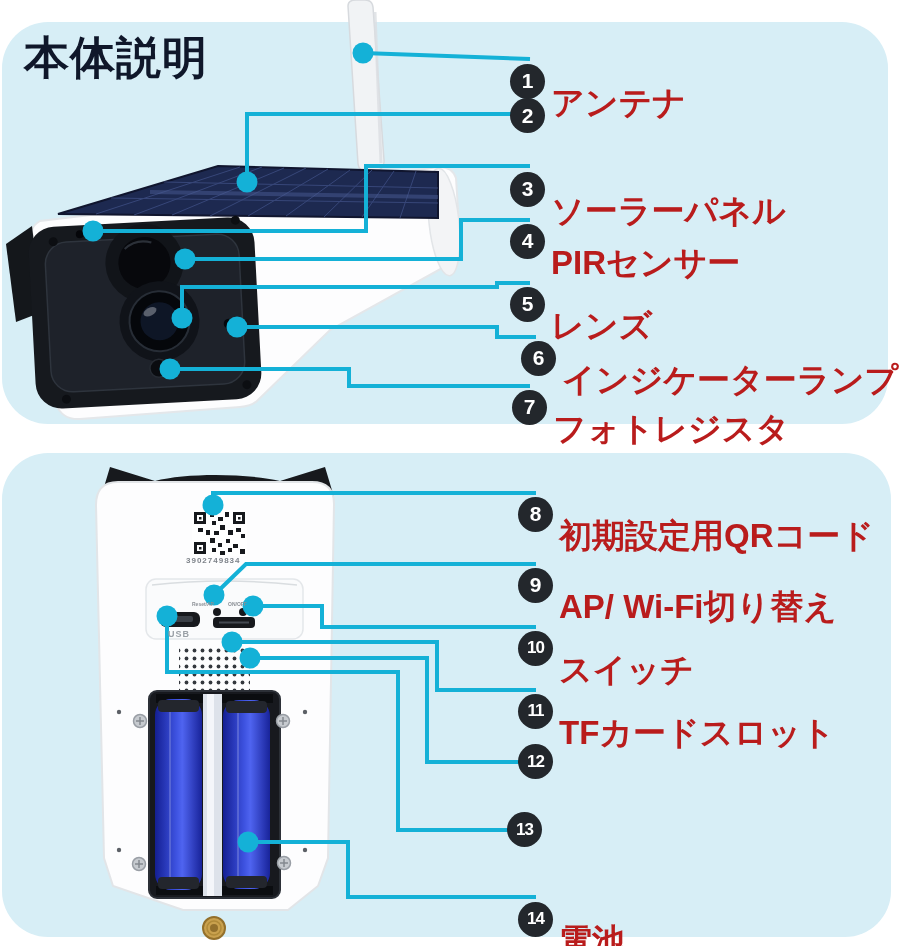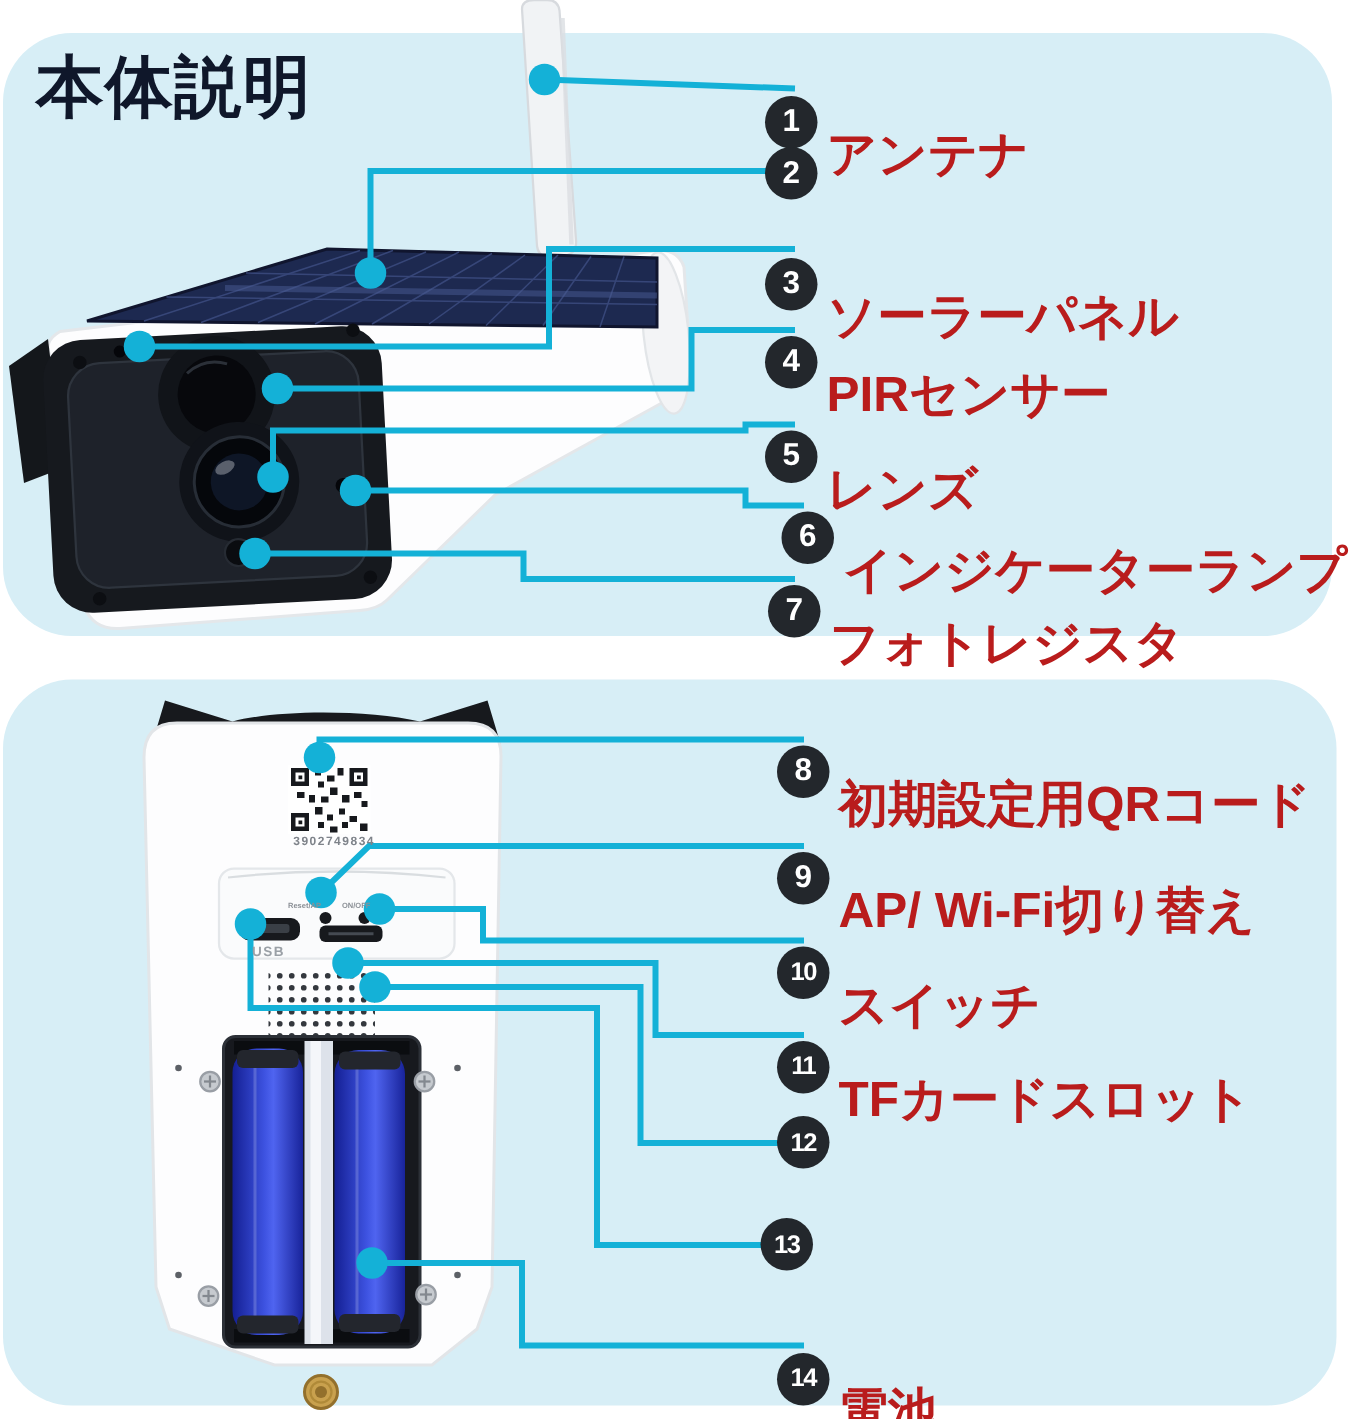--- a/index.html
+++ b/index.html
@@ -11,21 +11,21 @@
   #illus{position:absolute;left:0;top:0;z-index:2;}
   #page-title{position:absolute;left:24px;top:28px;z-index:3;
       font-size:45px;font-weight:bold;color:#0f172a;letter-spacing:1px;}
   .co{position:absolute;z-index:3;display:flex;align-items:center;gap:6px;white-space:nowrap;}
   .co .num{width:35px;height:35px;border-radius:50%;background:#23272c;color:#ffffff;
       display:flex;align-items:center;justify-content:center;
       font-size:21px;font-weight:bold;flex:0 0 35px;}
   .co .num.two{font-size:17px;letter-spacing:-1px;}
   .co .lbl{font-size:33px;font-weight:bold;color:#b91c1c;line-height:35px;margin-top:43px;}
   .tiny{position:absolute;z-index:3;color:#8b9096;font-weight:bold;}
-  #qr-number{left:186px;top:556px;width:64px;text-align:right;font-size:8px;
+  #qr-number{left:186px;top:556px;width:64px;text-align:left;font-size:8px;
       color:#7e838a;letter-spacing:1px;}
   #usb-label{left:168px;top:629px;font-size:9px;color:#9aa0a6;letter-spacing:1px;}
   #reset-ap-label{left:192px;top:601px;font-size:5px;}
   #on-off-label{left:228px;top:601px;font-size:5px;}
 </style>
 </head>
 <body>
 
 <div class="panel" id="panel-top"></div>
 <div class="panel" id="panel-bottom"></div>

